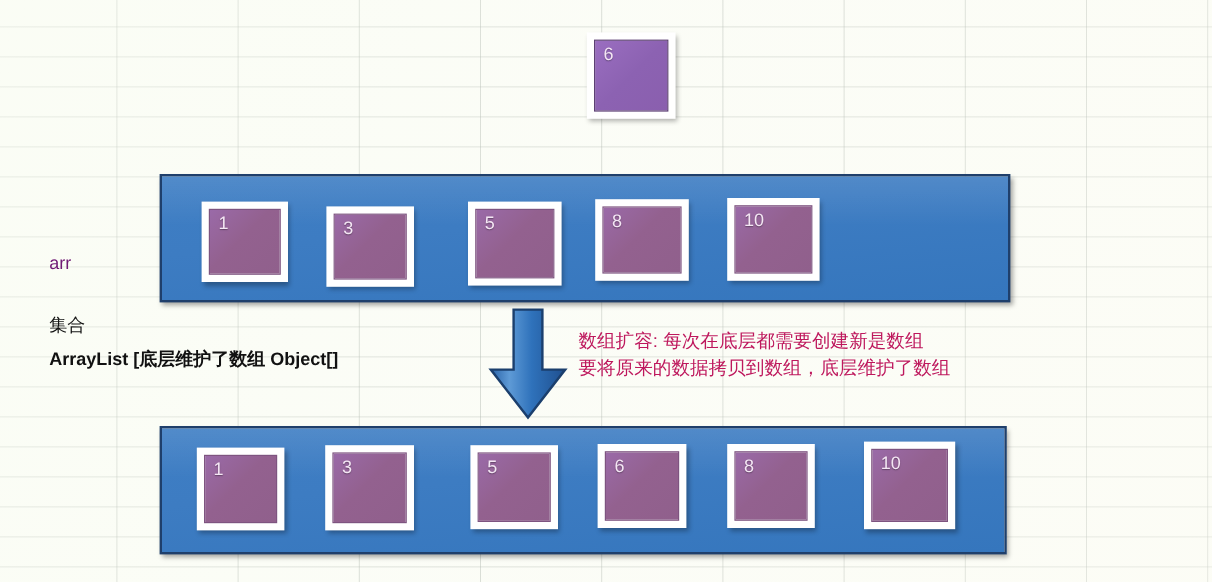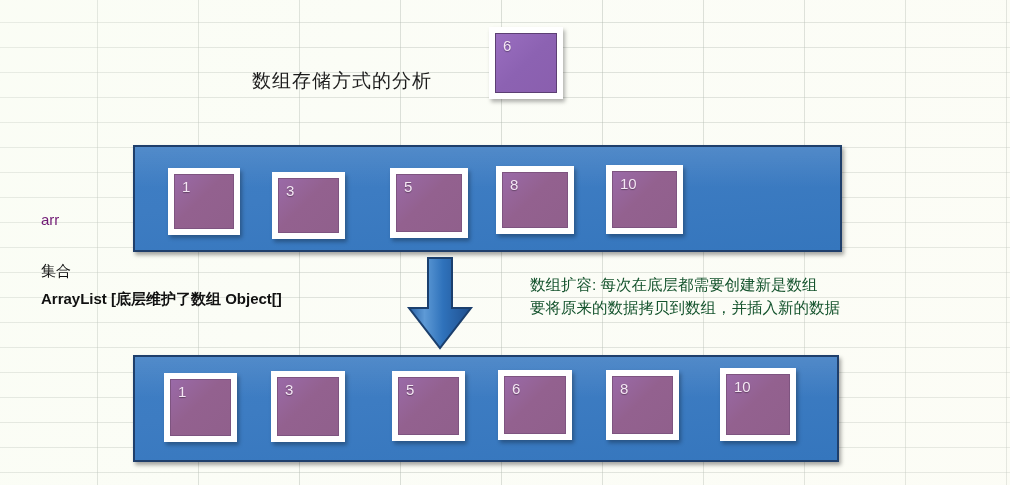--- a/index.html
+++ b/index.html
@@ -45,21 +45,21 @@
     font-size:15px;color:#111;
   }
   .label-arraylist{
     position:absolute;left:41px;top:290px;
     font-size:15px;color:#111;font-weight:bold;white-space:nowrap;text-align:right;
   }
 
   
   .annotation{
     position:absolute;left:482px;top:273px;
-    font-size:15.5px;color:#14532d;line-height:23px;white-space:nowrap;margin-left:48px;
+    font-size:15.5px;color:#be185d;line-height:23px;white-space:nowrap;
   }
 
   
   .bar{
     position:absolute;
     background:linear-gradient(175deg,#3e7ec4 0%,#3d7cc2 40%,#3576bd 100%);
     border:2px solid #1f3f6b;
     box-shadow:2px 3px 4px rgba(0,0,0,0.35);
   }
   .bar::after{
@@ -101,35 +101,34 @@
   }
 </style>
 </head>
 <body>
 
 <div id="canvas">
 
   <div class="grid"></div>
   <div class="grid-tint"></div>
 
-  <div class="title">数组存储方式的分析</div>
 
   <div class="cell cell-float" style="left:489px;top:27px;width:74px;height:72px;">
     <div class="cell-inner">
       <span class="cell-num">6</span>
     </div>
   </div>
 
   <div class="label-arr">arr</div>
   <div class="label-set">集合</div>
   <div class="label-arraylist">ArrayList [底层维护了数组 Object[]</div>
 
   <div class="annotation">
     <div>数组扩容: 每次在底层都需要创建新是数组</div>
-    <div>要将原来的数据拷贝到数组，并插入新的数据</div>
+    <div>要将原来的数据拷贝到数组，底层维护了数组</div>
   </div>
 
   <div class="bar" style="left:133px;top:145px;width:705px;height:103px;"></div>
 
   <div class="cell" style="left:168px;top:168px;width:72px;height:67px;">
     <div class="cell-inner">
       <span class="cell-num">1</span>
     </div>
   </div>
   <div class="cell" style="left:272px;top:172px;width:73px;height:67px;">

